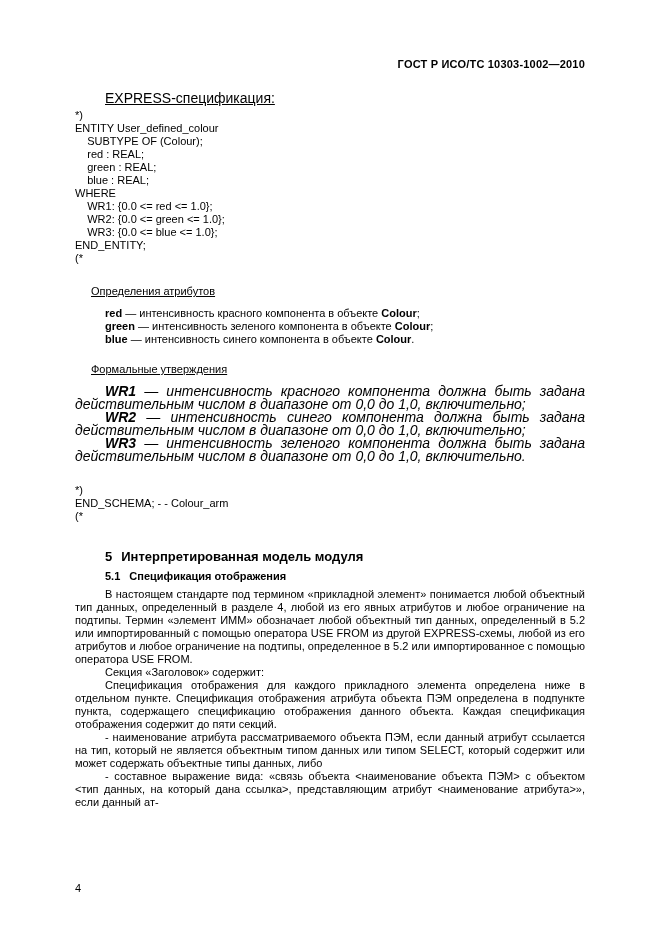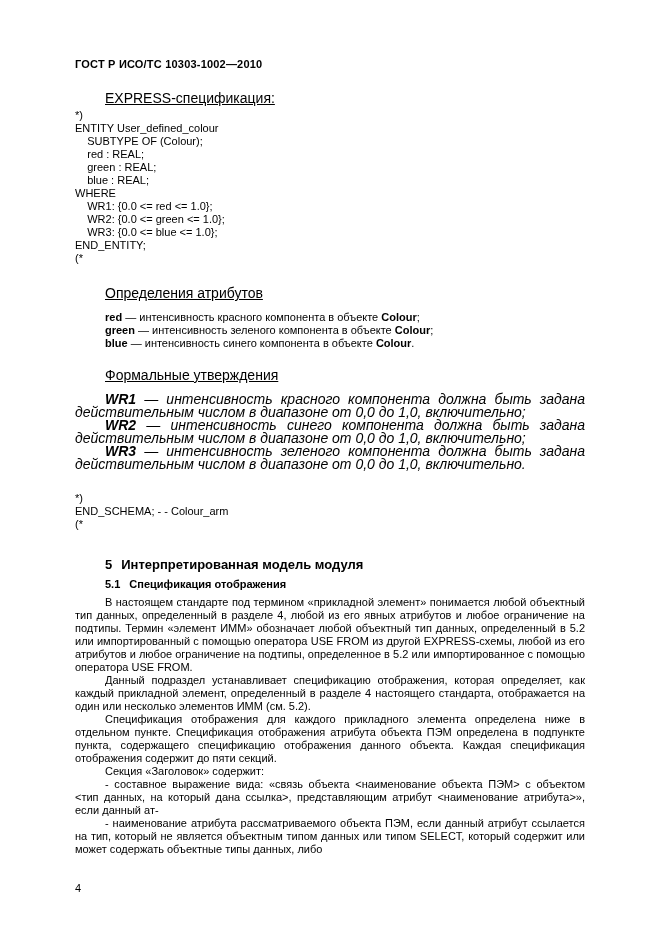--- a/index.html
+++ b/index.html
@@ -12,42 +12,43 @@
     font-family: "Liberation Sans", sans-serif;
     color: #000000;
   }
   .page { padding: 58px 76px 0 75px; }
 
   .doc-header {
     font-size: 11px;
     font-weight: bold;
     margin-bottom: 20px;
     letter-spacing: 0.2px;
+    text-align: right;
   }
 
   .underlined { text-decoration: underline; }
 
   .spec-heading {
     font-size: 14px;
     margin-left: 30px;
     margin-bottom: 3px;
   }
 
   .code {
     font-family: "Liberation Sans", sans-serif;
     font-size: 11px;
     line-height: 13px;
     white-space: pre;
   }
   .code-top { margin-bottom: 20px; }
   .code-end { margin-bottom: 26px; }
 
   .sub-heading {
-    font-size: 14px;
-    margin-left: 30px;
+    font-size: 11px;
+    margin-left: 16px;
     margin-bottom: 10px;
   }
 
   .def-list { margin-bottom: 17px; }
   .def-item {
     font-size: 11px;
     line-height: 13px;
     margin-left: 30px;
   }
 
@@ -129,22 +130,21 @@
   <pre class="code code-end">*)
 END_SCHEMA; - - Colour_arm
 (*</pre>
 
   <h2 class="sec-heading"><span class="head-num">5</span><span>Интерпретированная модель модуля</span></h2>
 
   <h3 class="subsec-heading"><span class="head-num">5.1</span><span>Спецификация отображения</span></h3>
 
   <div>
     <p class="body-para">В настоящем стандарте под термином «прикладной элемент» понимается любой объектный тип данных, определенный в разделе 4, любой из его явных атрибутов и любое ограничение на подтипы. Термин «элемент ИММ» обозначает любой объектный тип данных, определенный в 5.2 или импортированный с помощью оператора USE FROM из другой EXPRESS-схемы, любой из его атрибутов и любое ограничение на подтипы, определенное в 5.2 или импортированное с помощью оператора USE FROM.</p>
-    <p class="body-para">Данный подраздел устанавливает спецификацию отображения, которая определяет, как каждый прикладной элемент, определенный в разделе 4 настоящего стандарта, отображается на один или несколько элементов ИММ (см. 5.2).</p>
+    <p class="body-para">Секция «Заголовок» содержит:</p>
     <p class="body-para">Спецификация отображения для каждого прикладного элемента определена ниже в отдельном пункте. Спецификация отображения атрибута объекта ПЭМ определена в подпункте пункта, содержащего спецификацию отображения данного объекта. Каждая спецификация отображения содержит до пяти секций.</p>
-    <p class="body-para">Секция «Заголовок» содержит:</p>
+    <p class="body-para">-  наименование атрибута рассматриваемого объекта ПЭМ, если данный атрибут ссылается на тип, который не является объектным типом данных или типом SELECT, который содержит или может содержать объектные типы данных, либо</p>
     <p class="body-para">-  составное выражение вида: «связь объекта &lt;наименование объекта ПЭМ&gt; с объектом &lt;тип данных, на который дана ссылка&gt;, представляющим атрибут &lt;наименование атрибута&gt;», если данный ат-</p>
-    <p class="body-para">-  наименование атрибута рассматриваемого объекта ПЭМ, если данный атрибут ссылается на тип, который не является объектным типом данных или типом SELECT, который содержит или может содержать объектные типы данных, либо</p>
   </div>
 
 </div>
 
 <div class="page-number">4</div>
 
 </body></html>

